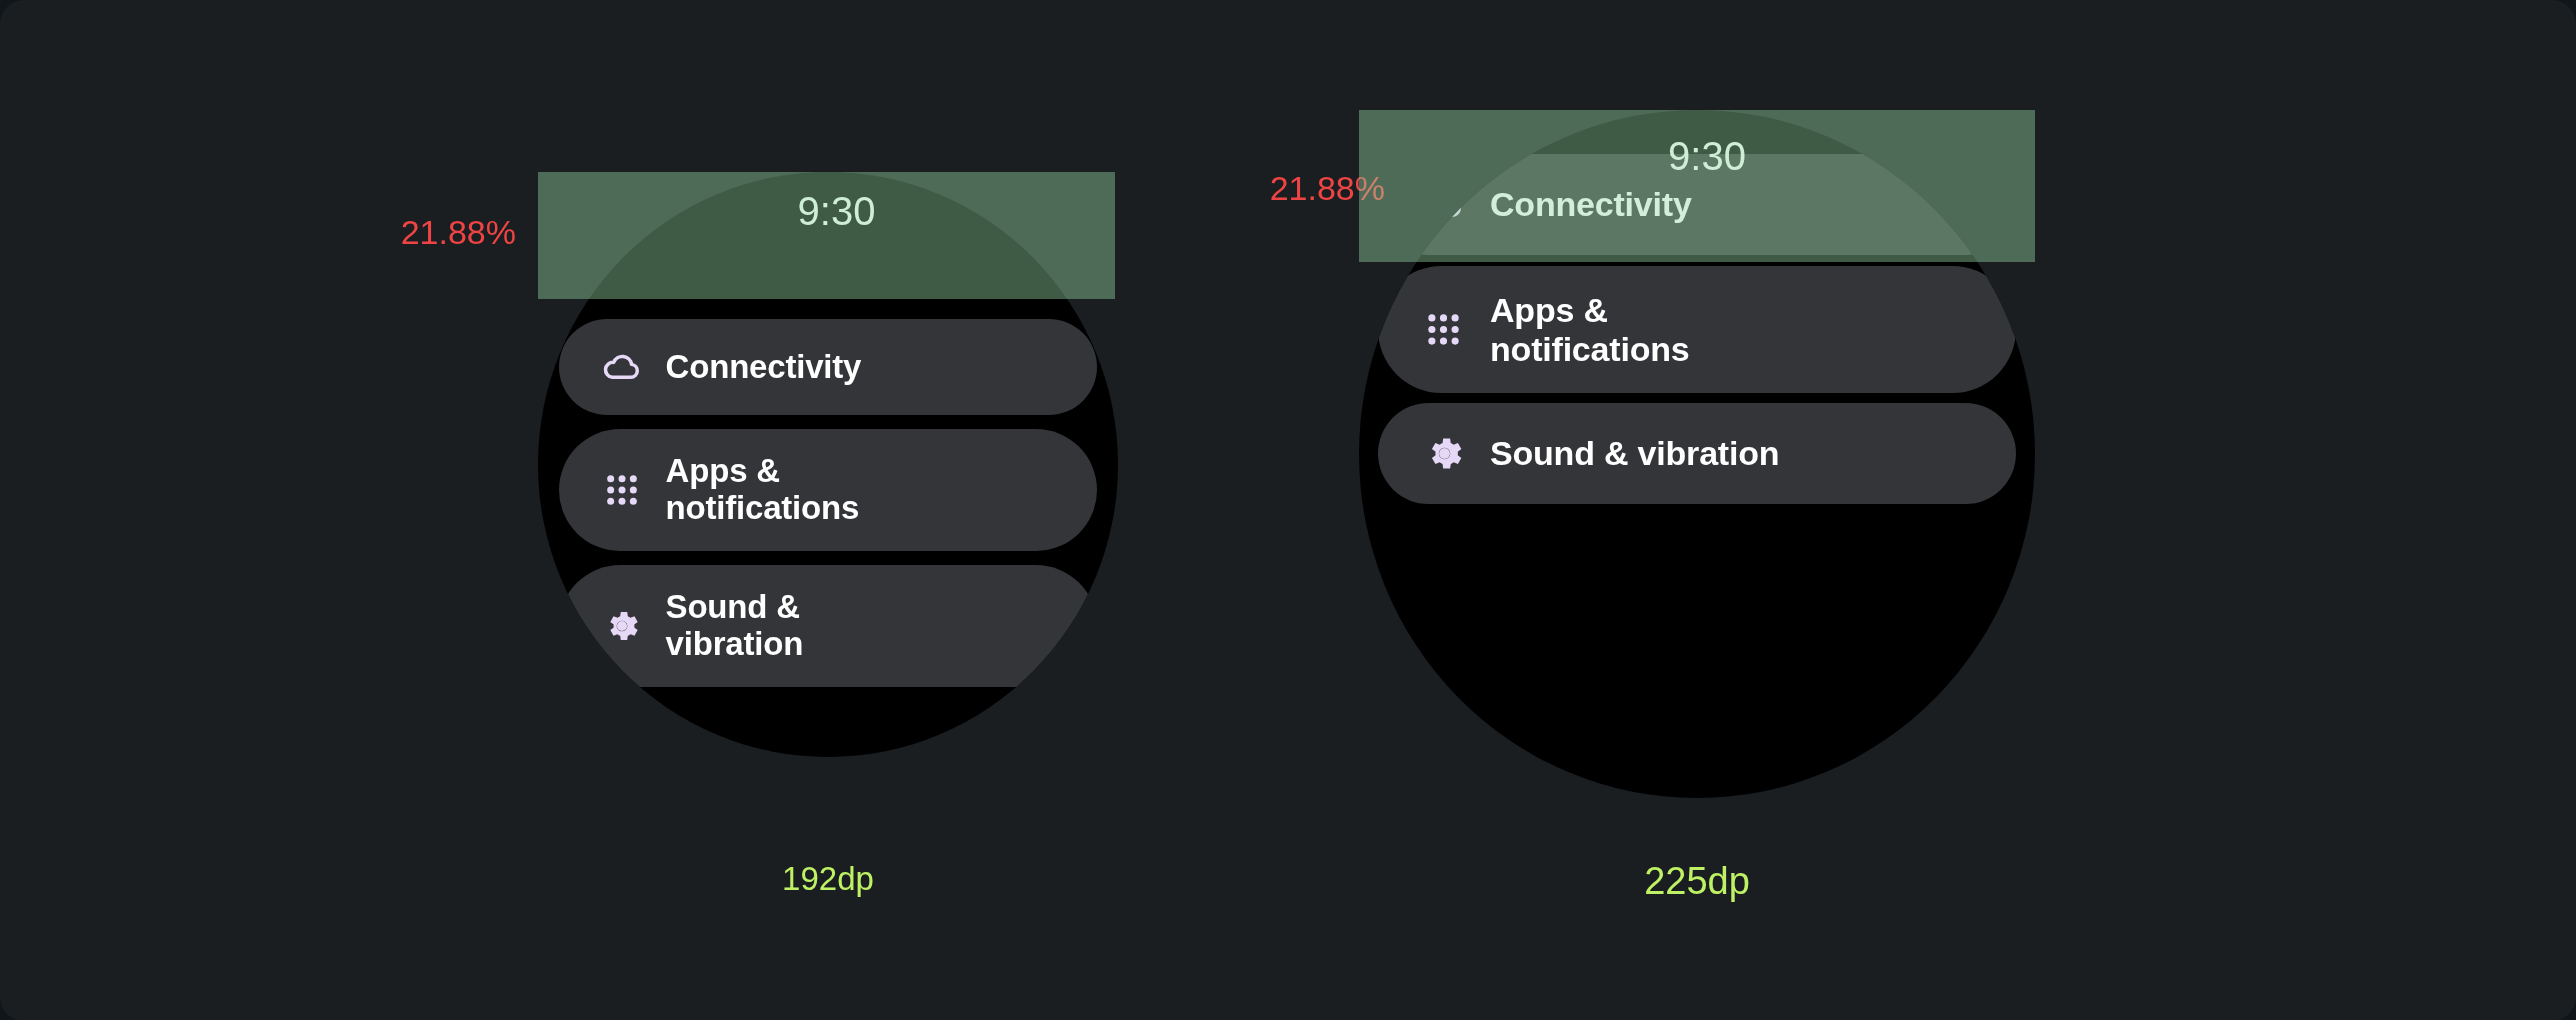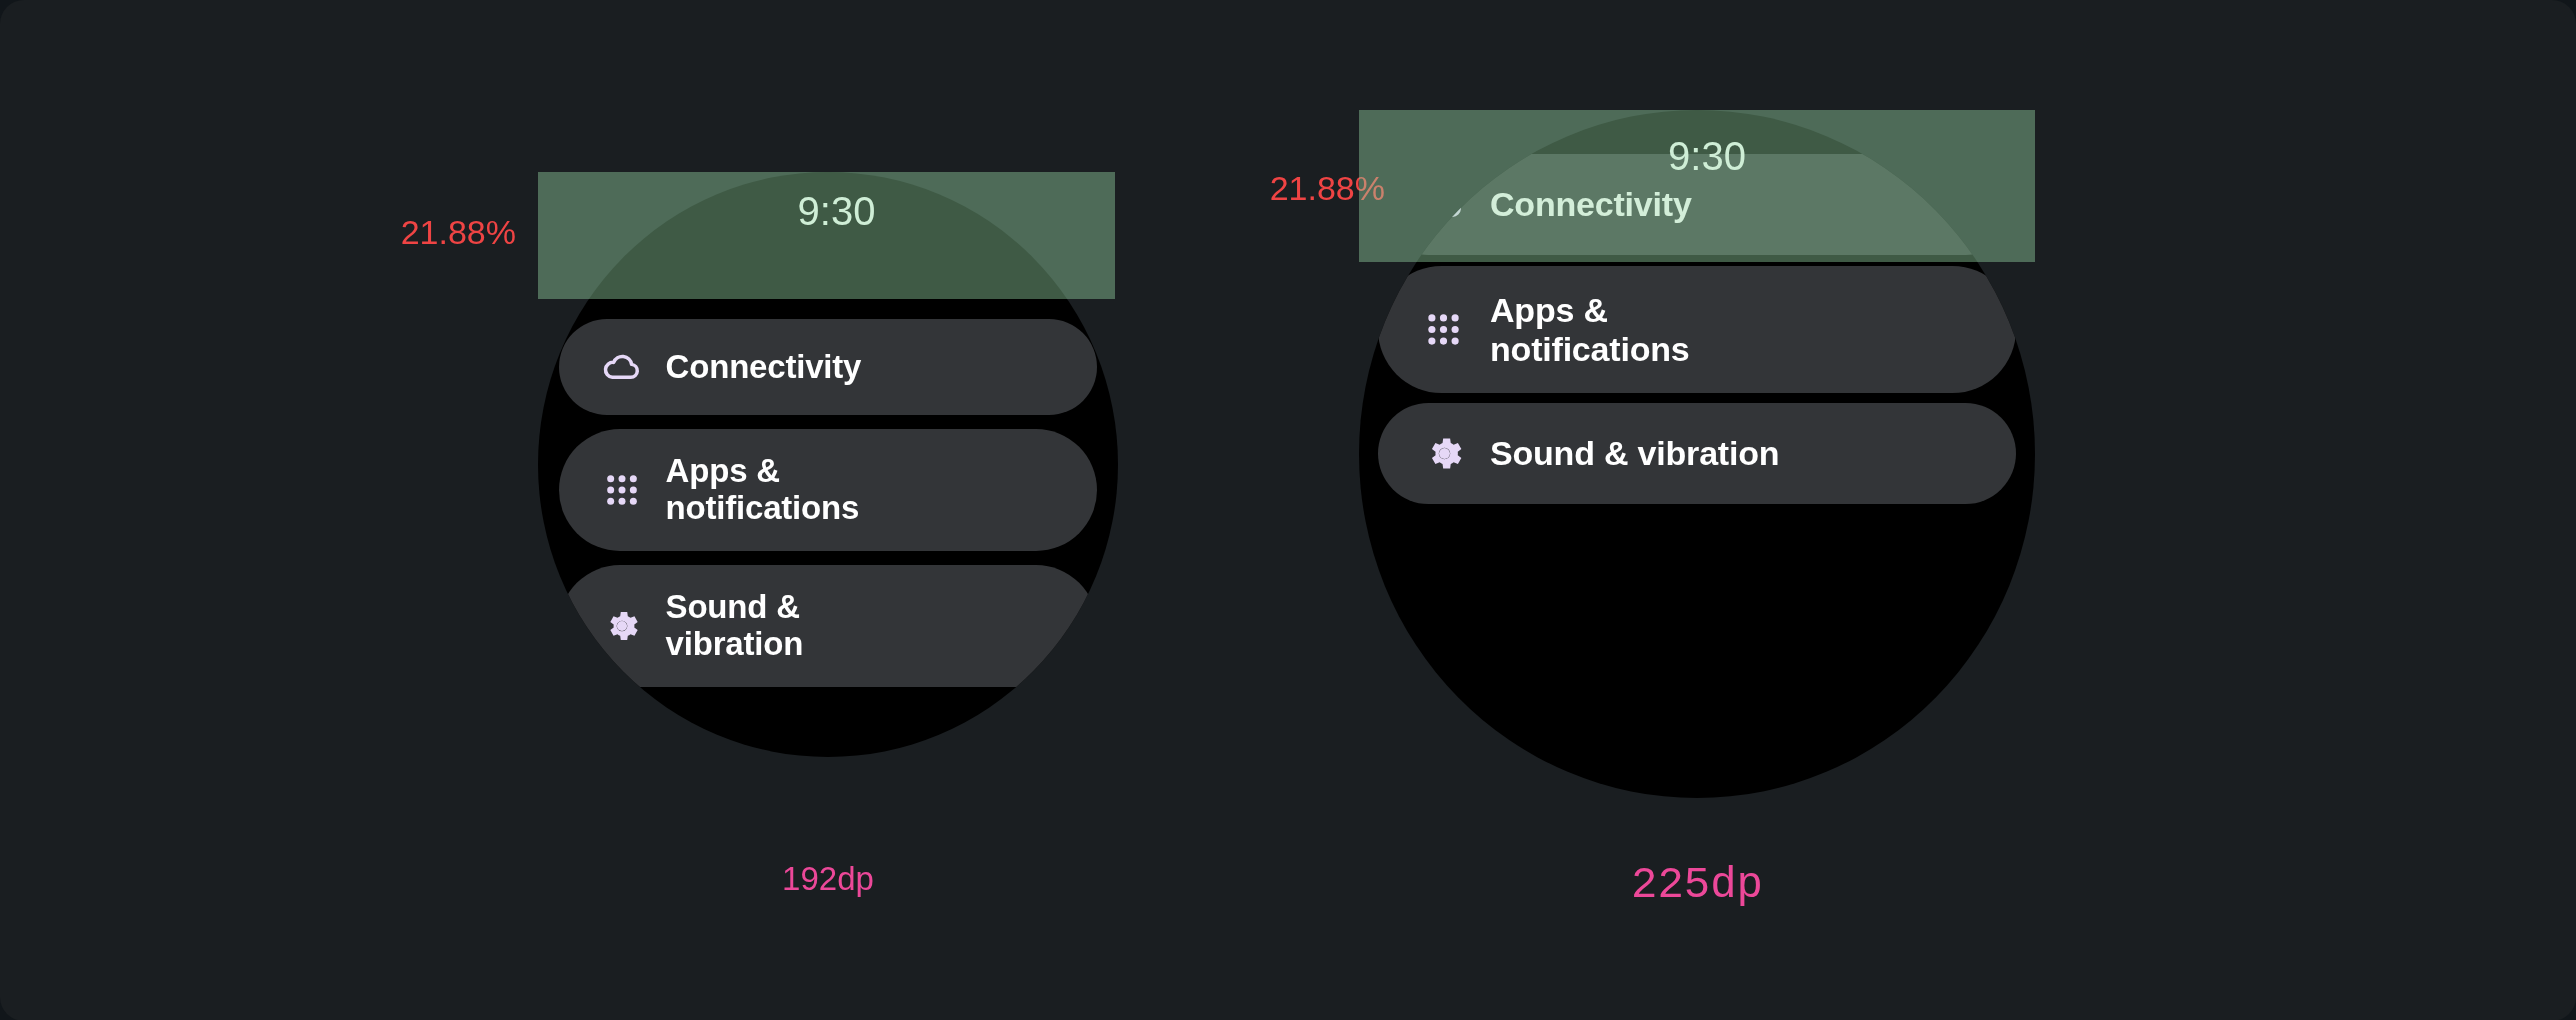--- a/index.html
+++ b/index.html
@@ -79,21 +79,21 @@
   .pct-label {
     position:absolute;
     color:#ef4444;
     font-weight:400;
     white-space:nowrap;
     text-align:right;
   }
 
   .size-label {
     position:absolute;
-    color:#ec4899;
+    color:#bef264;
     font-weight:400;
     text-align:center;
     white-space:nowrap;
   }
 
   svg { display:block; }
 </style>
 </head>
 <body>
 
@@ -210,17 +210,17 @@
           </div>
 
         </div>
       </div>
     </div>
 
     <div class="band" style="left:155px; top:110px; width:676px; height:152px;">
       <div class="band-clock" style="top:24px; font-size:40px;">9:30</div>
     </div>
 
-    <div class="size-label" style="left:321px; top:860px; width:344px; font-size:44px;font-family:Liberation Mono, monospace;">225dp</div>
+    <div class="size-label" style="left:321px; top:860px; width:344px; font-size:38px;">225dp</div>
   </div>
 
 </div>
 
 
 </body></html>

